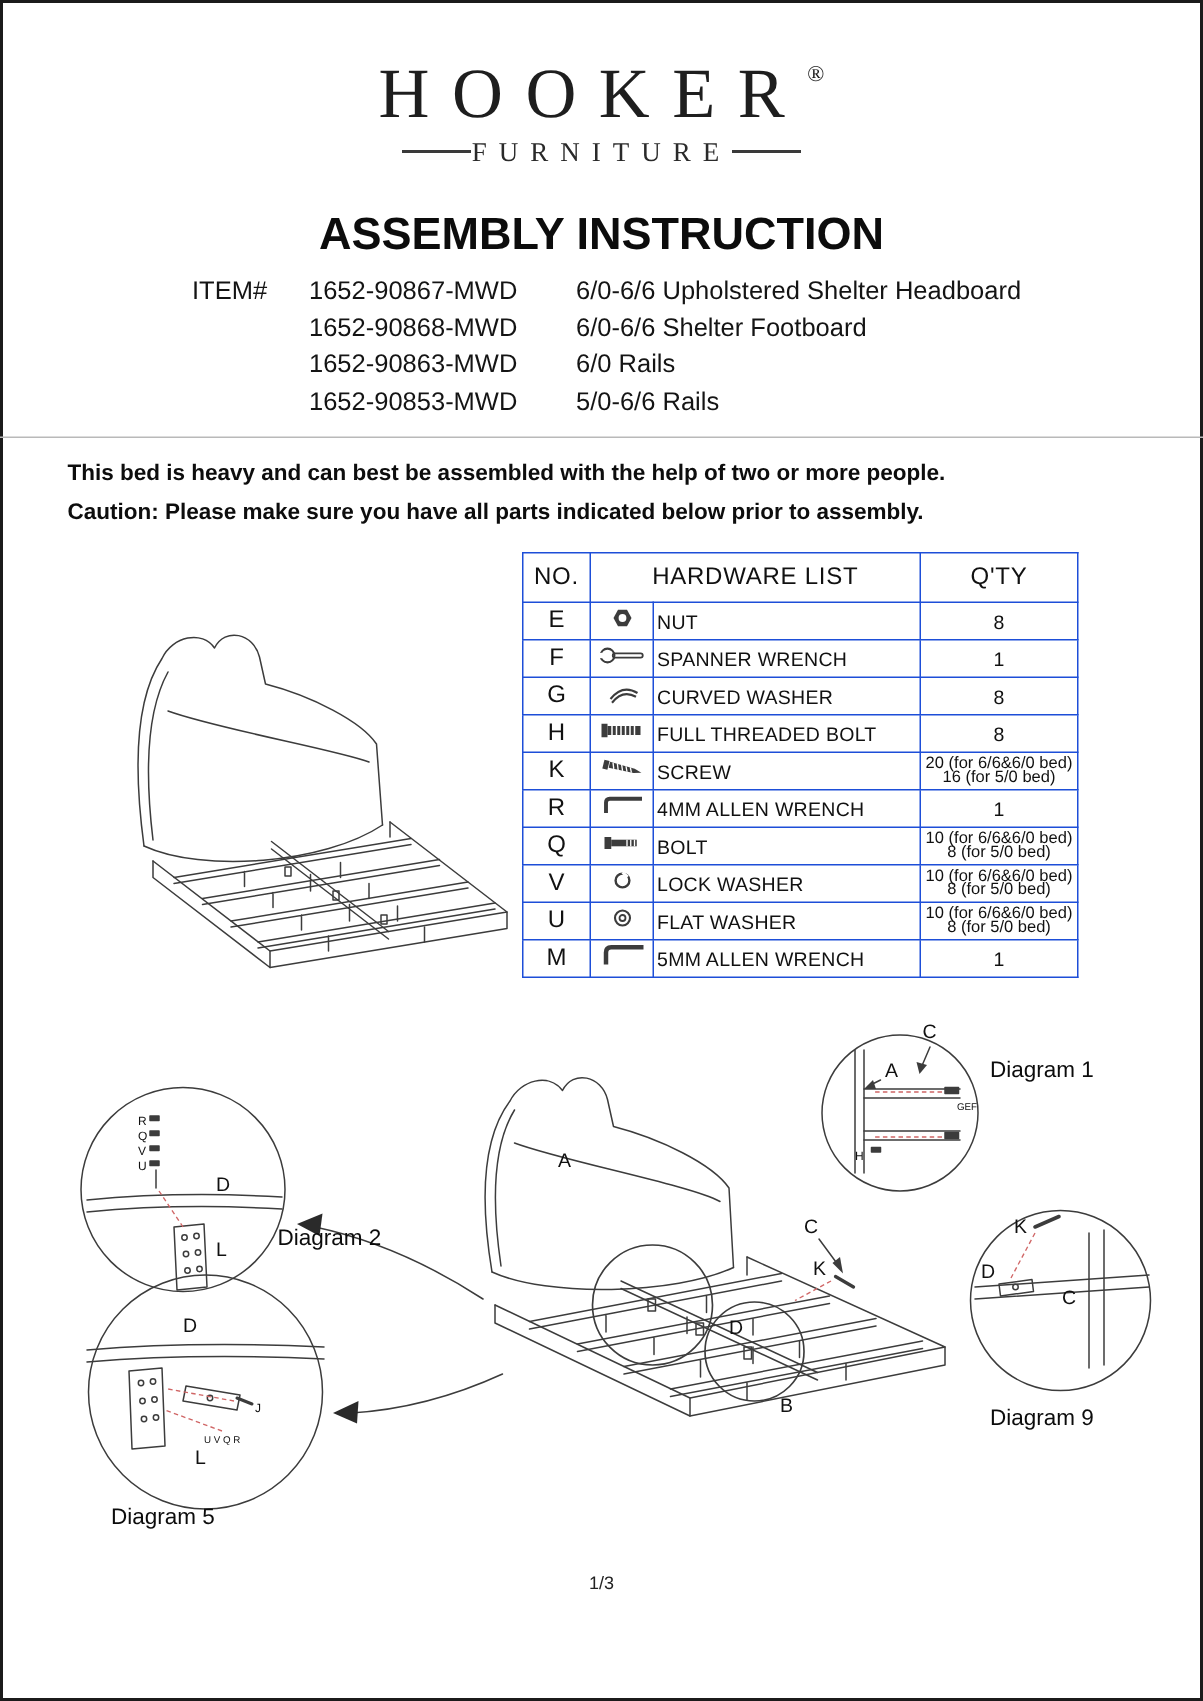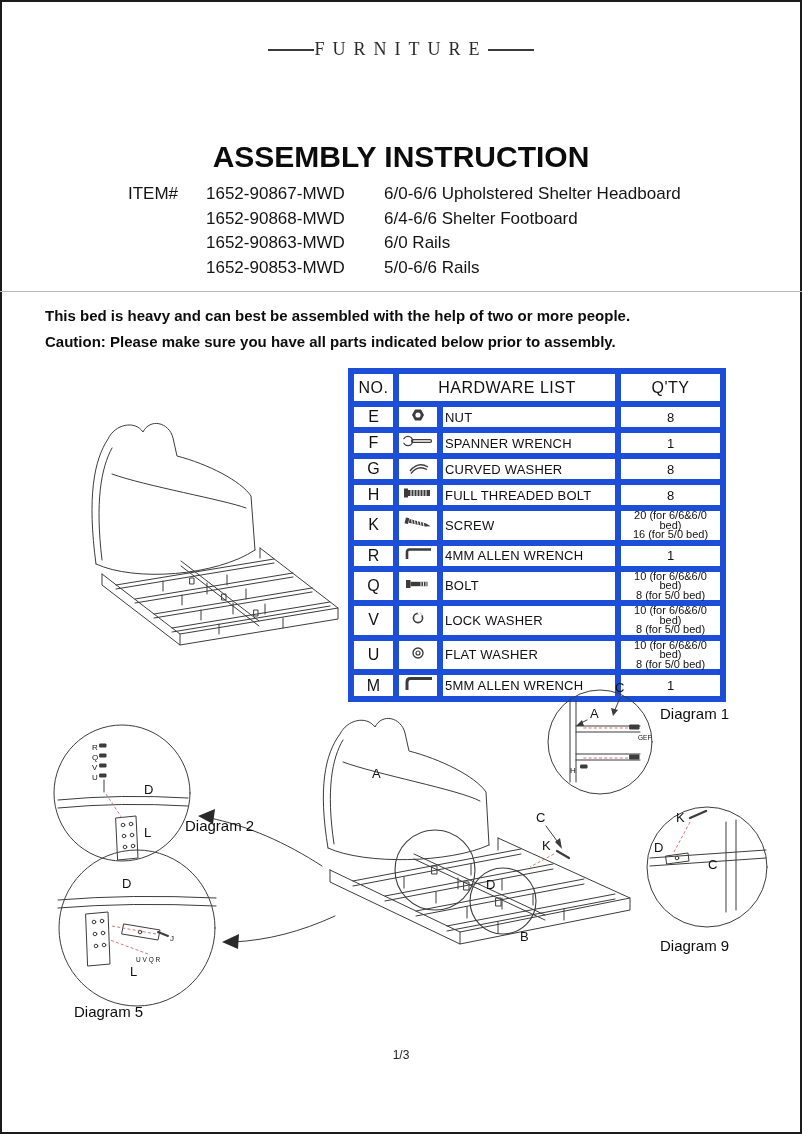--- a/index.html
+++ b/index.html
@@ -28,21 +28,21 @@
   .items { position:absolute; left:128px; top:182px; display:grid;
            grid-template-columns:78px 178px auto; font-size:17px; line-height:24.5px; color:#141414; }
   .items span { white-space:nowrap; }
 
   .divider { position:absolute; left:0; top:291px; width:802px; height:1px; background:#b9b9b9; }
 
   .caution { position:absolute; left:45px; top:303px; font-size:15px; font-weight:bold; line-height:26px; color:#0d0d0d; }
 
   
   table.hw { position:absolute; left:348px; top:368px; border-collapse:collapse; background:#fff; }
-  table.hw th, table.hw td { border:6px solid #1d4ed8; padding:0 2px; }
+  table.hw th, table.hw td { border:1px solid #1d4ed8; padding:0 2px; }
   table.hw th { height:33px; font-size:16px; font-weight:normal; letter-spacing:0.5px; }
   table.hw td { height:25px; }
   td.c-no { width:45px; text-align:center; font-size:16px; }
   td.c-ic { width:42px; text-align:center; }
   td.c-nm { width:178px; font-size:13px; padding-left:3px; letter-spacing:0.2px; }
   td.c-qt { width:105px; text-align:center; font-size:13px; }
   td.c-qt.small { font-size:11px; line-height:9.5px; white-space:pre-line; }
   th.h-qty { width:105px; }
 
   
@@ -62,37 +62,40 @@
 <body>
 
 <div class="page">
 
   <div class="edge left"></div>
   <div class="edge right"></div>
   <div class="edge top"></div>
   <div class="edge bottom"></div>
 
   <div class="logo">
+    <div class="brand-row">
+      <span>HOOKER</span><sup>®</sup>
+    </div>
     <div class="furn-row">
       <span class="rule"></span>
       <span class="furn-text">FURNITURE</span>
       <span class="rule"></span>
     </div>
   </div>
 
   <div class="title">ASSEMBLY INSTRUCTION</div>
 
   <div class="items">
     <span>ITEM#</span>
     <span>1652-90867-MWD</span>
     <span>6/0-6/6 Upholstered Shelter Headboard</span>
 
     <span></span>
     <span>1652-90868-MWD</span>
-    <span>6/4-6/6 Shelter Footboard</span>
+    <span>6/0-6/6 Shelter Footboard</span>
 
     <span></span>
     <span>1652-90863-MWD</span>
     <span>6/0 Rails</span>
 
     <span></span>
     <span>1652-90853-MWD</span>
     <span>5/0-6/6 Rails</span>
   </div>
 

